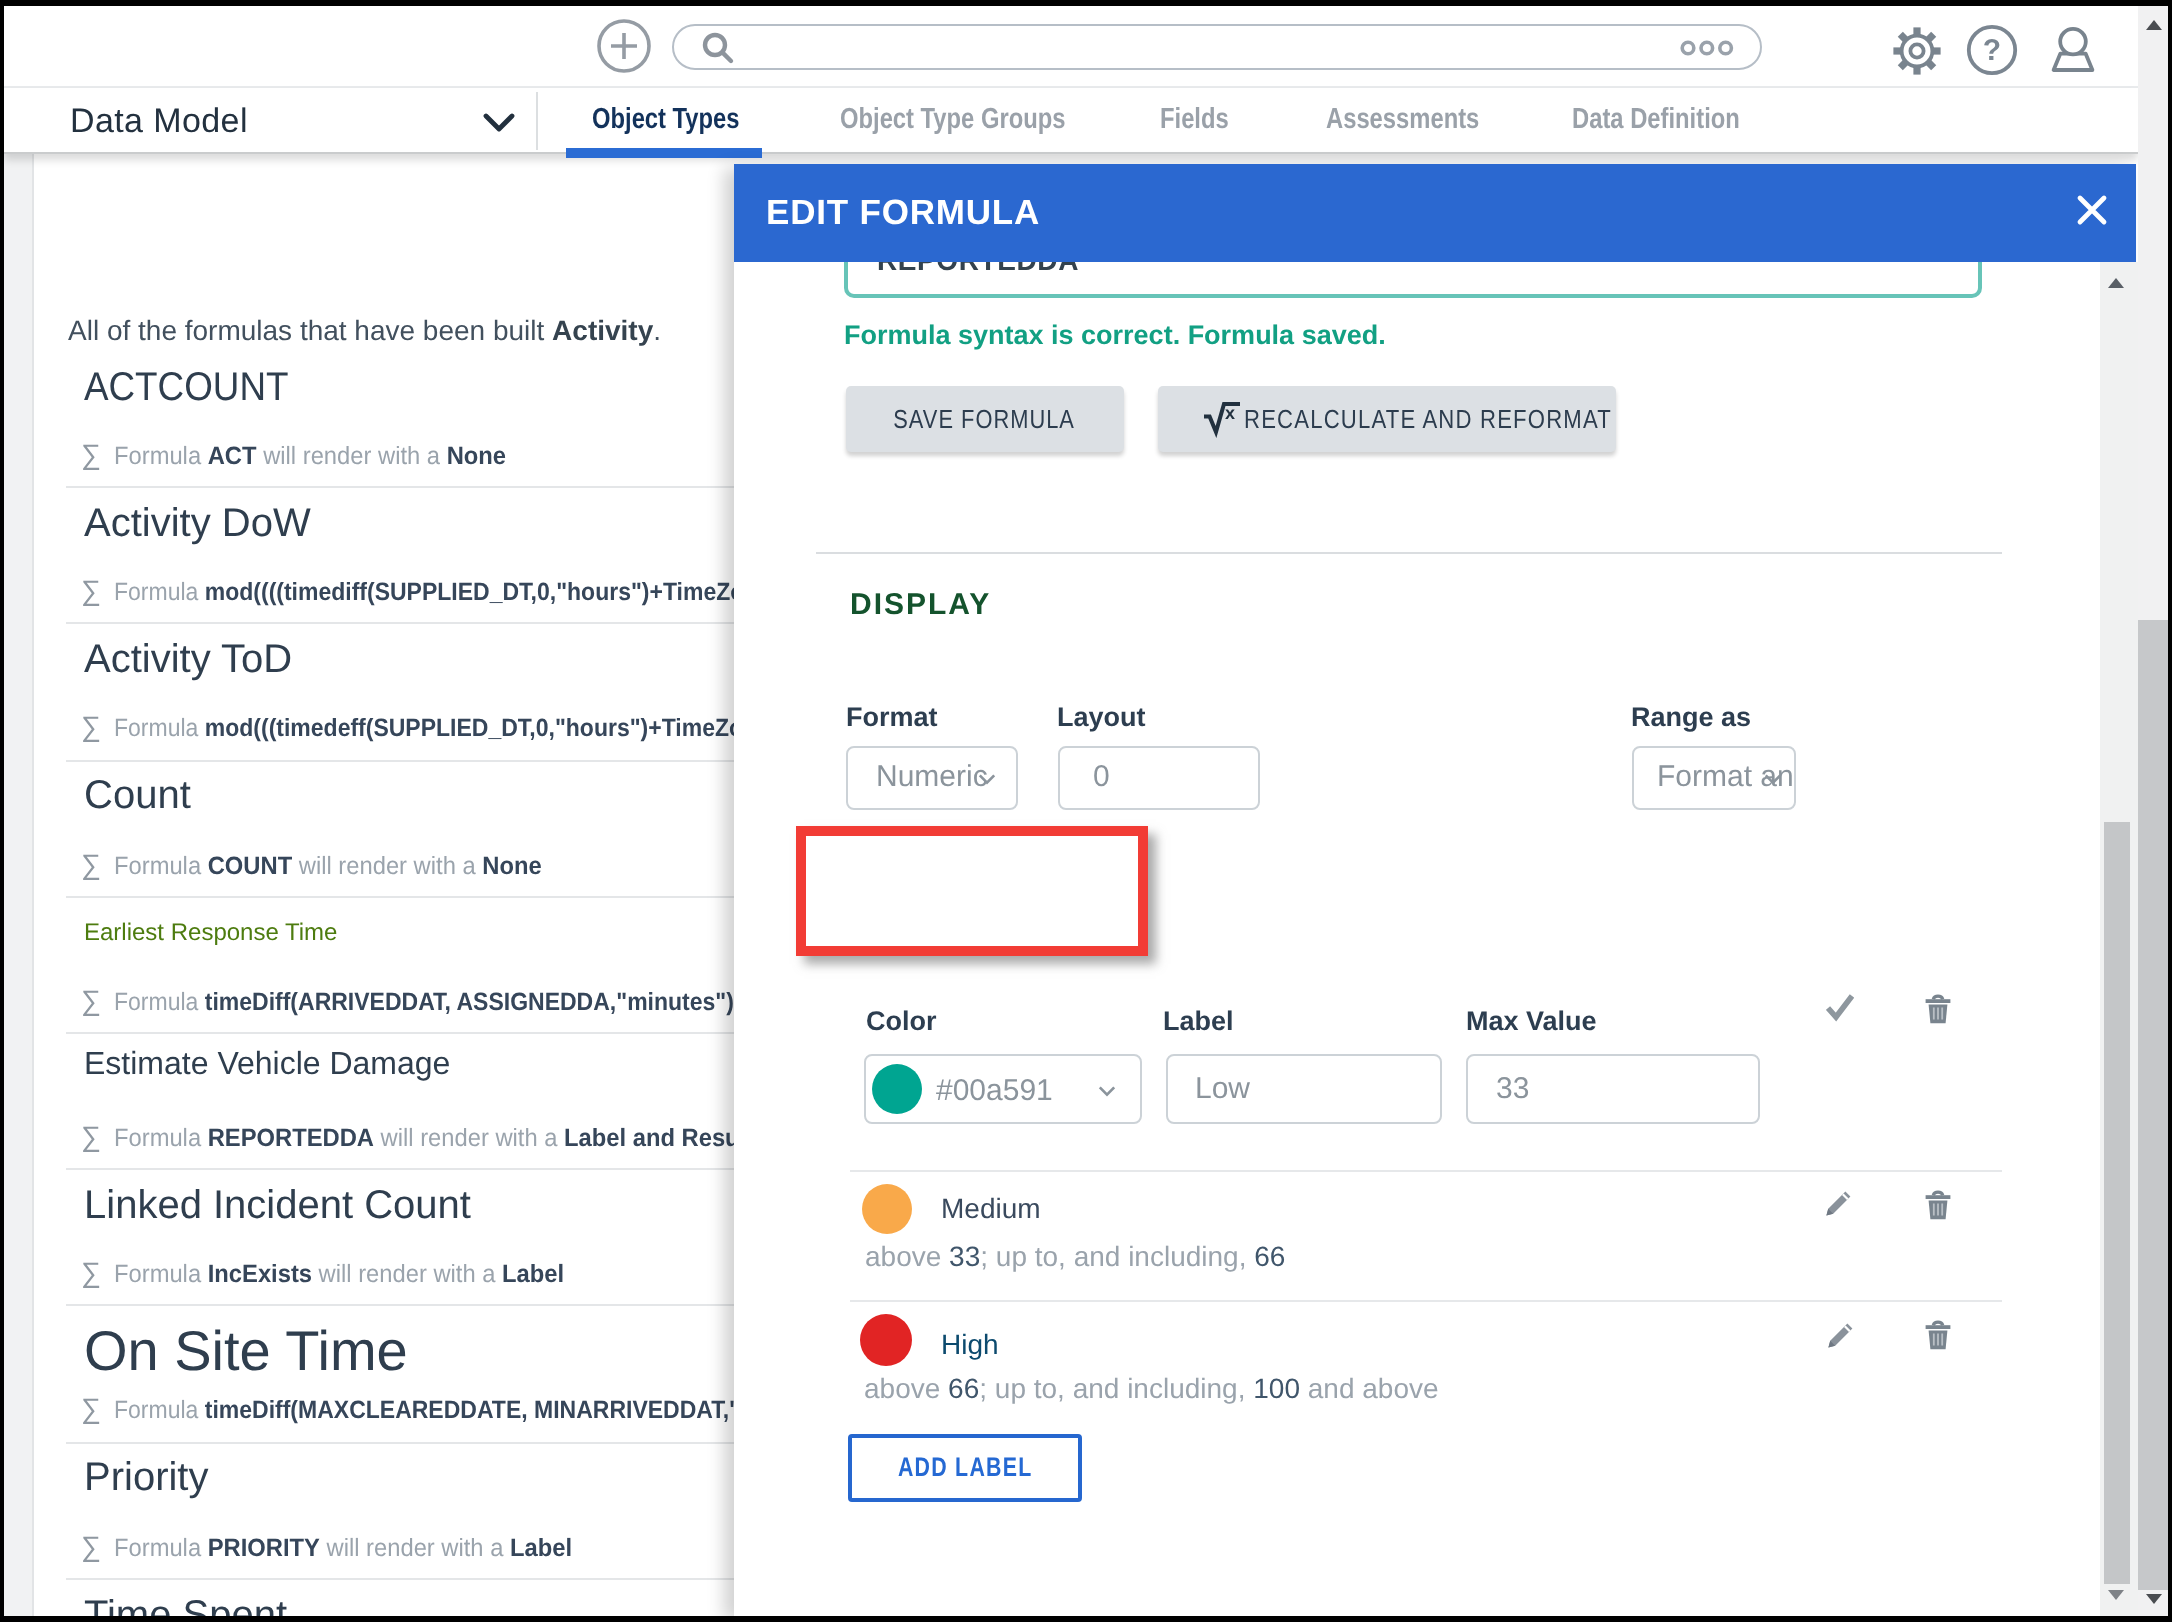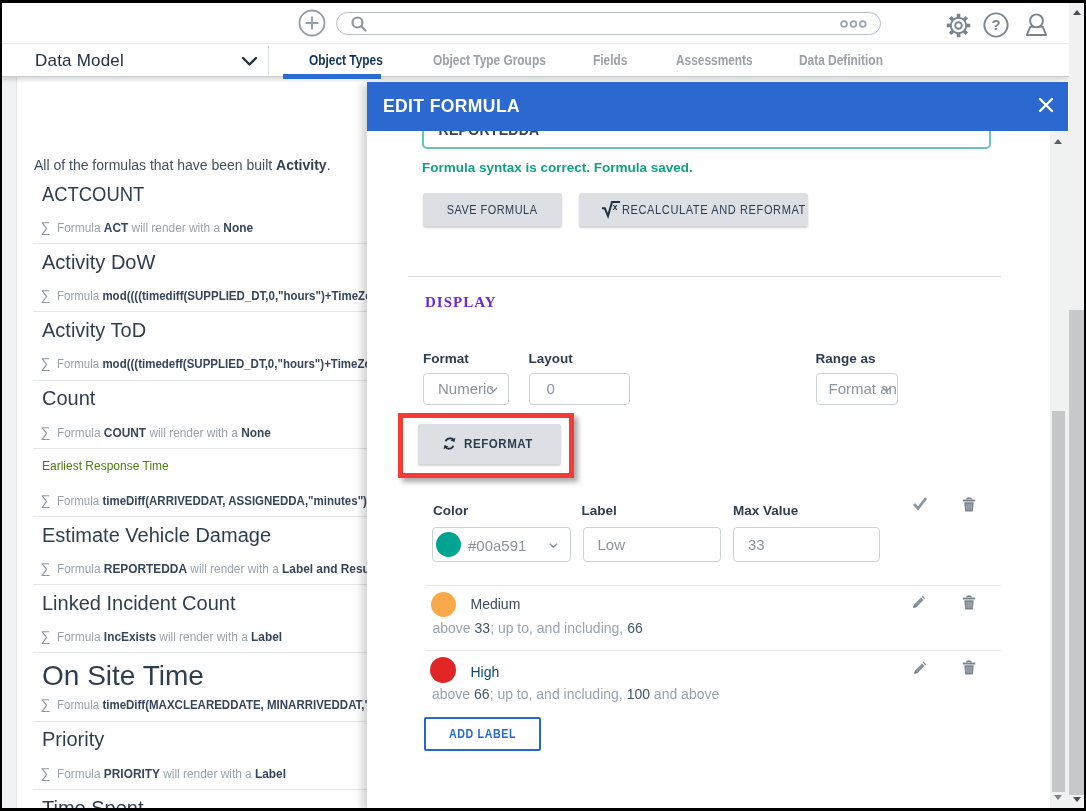--- a/index.html
+++ b/index.html
@@ -11,21 +11,21 @@
 .frame-b { left:0; top:807.5px; width:1086px; height:3.5px; background:#000; z-index:90; }
 .frame-l { left:0; top:0; width:2px; height:811px; background:#000; z-index:90; }
 .frame-r { left:1084px; top:0; width:2px; height:811px; background:#000; z-index:90; }
 
 
 #topbar { left:2px; top:2.5px; width:1067px; height:41px; background:#fff; border-bottom:1px solid #e9ebed; z-index:5; }
 
 #tabrow { left:2px; top:43.5px; width:1067px; height:33px; background:#fff; border-bottom:1.5px solid #cacccd; box-shadow:0 3px 4px rgba(0,0,0,0.14); z-index:6; }
 #tabrow .dm { left:17px; top:7px; font-size:17px; color:#23313f; letter-spacing:0.2px;margin-left:16px; }
 #tabrow .vsep { left:266px; top:2px; width:1px; height:29px; background:#dcdfe1; }
-.tab { top:8.5px; font-size:14.5px; font-weight:bold; color:#9aa1a9;margin-left:13px; }
+.tab { top:8.5px; font-size:14.5px; font-weight:bold; color:#9aa1a9; }
 .tab span { display:inline-block; transform:scaleX(0.82); transform-origin:0 50%; white-space:nowrap; }
 .tab.active { color:#13325b; }
 #underline { left:280.5px; top:30.5px; width:98.5px; height:4.8px; background:#2b6cd4; }
 
 
 #pagebg { left:2px; top:77px; width:14.5px; height:730.5px; background:#f1f2f3; border-right:1px solid #e2e4e6; z-index:1; }
 #card { left:16.5px; top:77px; width:1052.5px; height:730.5px; background:#fff; z-index:1; }
 #intro { left:34px; top:157px; font-size:14px; color:#42505e; z-index:2; }
 #intro b { color:#35434f; }
 .fdivl { left:33px; width:335px; height:1px; background:#e4e6e8; z-index:2; }
@@ -40,21 +40,21 @@
 #mhead { position:absolute; left:0; top:0; width:701.5px; height:49px; background:#2b68d0; }
 #mhead .t { position:absolute; left:16.5px; top:14px; color:#fff; font-size:17.5px; font-weight:bold; letter-spacing:0.4px; }
 #mbody { position:absolute; left:0; top:49px; width:683px; height:677px; overflow:hidden; }
 
 .minput { position:absolute; border:1px solid #ccd2d7; border-radius:4px; background:#fff; font-size:15px; color:#8b949c; }
 #fxinput { left:55px; top:-26px; width:569.5px; height:44.5px; border:2px solid #67c4b8; border-radius:5px; color:#33424e; font-size:14px; font-weight:bold; letter-spacing:0.3px; padding:15px 0 0 15px; position:absolute; background:#fff; }
 #syntaxok { position:absolute; left:55.5px; top:29px; font-size:13.5px; font-weight:bold; color:#12a083;text-align:center; }
 .sqz84 { display:inline-block; transform:scaleX(0.84); white-space:nowrap; }
 .gbtn { position:absolute; background:#dce0e4; border-radius:2.5px; color:#2c3c4e; font-size:13px; letter-spacing:0.6px; text-align:center; box-shadow:0 2px 2px rgba(0,0,0,0.18); }
 #hr1 { position:absolute; left:41.5px; top:145px; width:593px; height:1px; background:#dadde0; }
-#display-h { position:absolute; left:58.5px; top:163px; font-size:15px; font-weight:bold; color:#6d28d9; letter-spacing:1px;font-family:Liberation Serif, serif; }
+#display-h { position:absolute; left:58.5px; top:163px; font-size:15px; font-weight:bold; color:#14532d; letter-spacing:1px; }
 .flabel { position:absolute; font-size:13.5px; font-weight:bold; color:#2d3e50; }
 .chev { position:absolute; width:9px; height:9px; }
 #numtable { position:absolute; left:270px; top:236.5px; border-collapse:collapse; }
 #numtable td { border:1px solid #9ba1a7; color:#3d77d3; font-size:14.5px; text-align:right; padding:0 3px 0 0; height:20.5px; white-space:nowrap; }
 
 #redrect { position:absolute; left:31.5px; top:282px; width:176px; height:65px; border:5px solid #f23c35; box-shadow:4px 4px 5px rgba(100,100,100,0.55); }
 
 .circ { position:absolute; border-radius:50%; }
 .icon { position:absolute; }
 #addlabel { position:absolute; left:57px; top:586px; width:117.5px; height:34.5px; border:2px solid #2667cf; border-radius:2px; color:#2569d3; font-size:13.5px; font-weight:bold; letter-spacing:0.8px; text-align:center; line-height:30px; }
@@ -145,21 +145,21 @@
   <div class="abs fdivl" style="top:379.5px"></div>
 
   <div class="abs" style="left:42px;top:387.4px;font-size:20px;color:#2f3e4e;z-index:2">Count</div>
   <div class="abs fsub2" style="top:423.5px"><span class="sig">∑</span><span class="fx">Formula <b>COUNT</b> will render with a <b>None</b></span></div>
   <div class="abs fdivl" style="top:447.7px"></div>
 
   <div class="abs" style="left:42px;top:459px;font-size:12px;color:#4d7c0f;z-index:2">Earliest Response Time</div>
   <div class="abs fsub2" style="top:491.7px"><span class="sig">∑</span><span class="fx fx92">Formula <b>timeDiff(ARRIVEDDAT, ASSIGNEDDA,"minutes")</b> will render with a <b>None</b></span></div>
   <div class="abs fdivl" style="top:515.9px"></div>
 
-  <div class="abs" style="left:42px;top:523.8px;font-size:20px;color:#2f3e4e;z-index:2">Estimate Vehicle Damage</div>
+  <div class="abs" style="left:42px;top:523.8px;font-size:16px;color:#2f3e4e;z-index:2">Estimate Vehicle Damage</div>
   <div class="abs fsub2" style="top:559.9px"><span class="sig">∑</span><span class="fx">Formula <b>REPORTEDDA</b> will render with a <b>Label and Result</b></span></div>
   <div class="abs fdivl" style="top:584.1px"></div>
 
   <div class="abs" style="left:42px;top:592px;font-size:20px;color:#2f3e4e;z-index:2">Linked Incident Count</div>
   <div class="abs fsub2" style="top:628.1px"><span class="sig">∑</span><span class="fx">Formula <b>IncExists</b> will render with a <b>Label</b></span></div>
   <div class="abs fdivl" style="top:652.3px"></div>
 
   <div class="abs" style="left:42px;top:660.2px;font-size:28px;color:#2f3e4e;z-index:2">On Site Time</div>
   <div class="abs fsub2" style="top:696.3px"><span class="sig">∑</span><span class="fx fx92">Formula <b>timeDiff(MAXCLEAREDDATE, MINARRIVEDDAT,"minutes")</b> will render</span></div>
   <div class="abs fdivl" style="top:720.5px"></div>
@@ -199,29 +199,20 @@
     <svg class="chev" style="left:122px;top:254px" width="10" height="7" viewBox="0 0 10 7">
         <polyline points="1,1.5 5,5.5 9,1.5" fill="none" stroke="#8b949c" stroke-width="1.5"></polyline>
       </svg>
     <div class="minput" style="left:162px;top:242px;width:101.5px;height:32.5px;line-height:30px;padding-left:17px">0</div>
     <div class="minput" style="left:449px;top:242px;width:82.5px;height:32.5px;line-height:30px;padding-left:12px;overflow:hidden;white-space:nowrap">Format and</div>
     <svg class="chev" style="left:515px;top:254px" width="10" height="7" viewBox="0 0 10 7">
         <polyline points="1,1.5 5,5.5 9,1.5" fill="none" stroke="#8b949c" stroke-width="1.5"></polyline>
       </svg>
 
     <div id="redrect"></div>
-    <div class="gbtn" style="left:51px;top:293.5px;width:143.5px;height:40px">
-      <svg style="position:absolute;left:25px;top:12.5px" width="13" height="13" viewBox="0 0 17 16">
-        <path d="M14.5 4.2 A6.2 6.2 0 0 0 3.4 5.1" fill="none" stroke="#22313f" stroke-width="2.4"></path>
-        <path d="M2.5 11.8 A6.2 6.2 0 0 0 13.6 10.9" fill="none" stroke="#22313f" stroke-width="2.4"></path>
-        <path d="M16.3 0.4 L15 6 L9.8 4.2 Z" fill="#22313f"></path>
-        <path d="M0.7 15.6 L2 10 L7.2 11.8 Z" fill="#22313f"></path>
-      </svg>
-      <span style="position:absolute;left:46.5px;top:0;line-height:39px;letter-spacing:0.6px;font-weight:bold;white-space:nowrap;transform:scaleX(0.89);transform-origin:0 50%">REFORMAT</span>
-    </div>
 
     <div class="flabel" style="left:66.5px;top:372px">Color</div>
     <div class="flabel" style="left:215px;top:372px">Label</div>
     <div class="flabel" style="left:366.5px;top:372px">Max Value</div>
     <div class="minput" style="left:65px;top:396.5px;width:139px;height:35px"></div>
     <div class="circ" style="left:69.5px;top:401.5px;width:25px;height:25px;background:#00a591"></div>
     <div style="position:absolute;left:101.5px;top:406px;font-size:15px;color:#8b949c">#00a591</div>
     <svg class="chev" style="left:182px;top:410px" width="10" height="7" viewBox="0 0 10 7">
         <polyline points="1,1.5 5,5.5 9,1.5" fill="none" stroke="#8b949c" stroke-width="1.5"></polyline>
       </svg>

